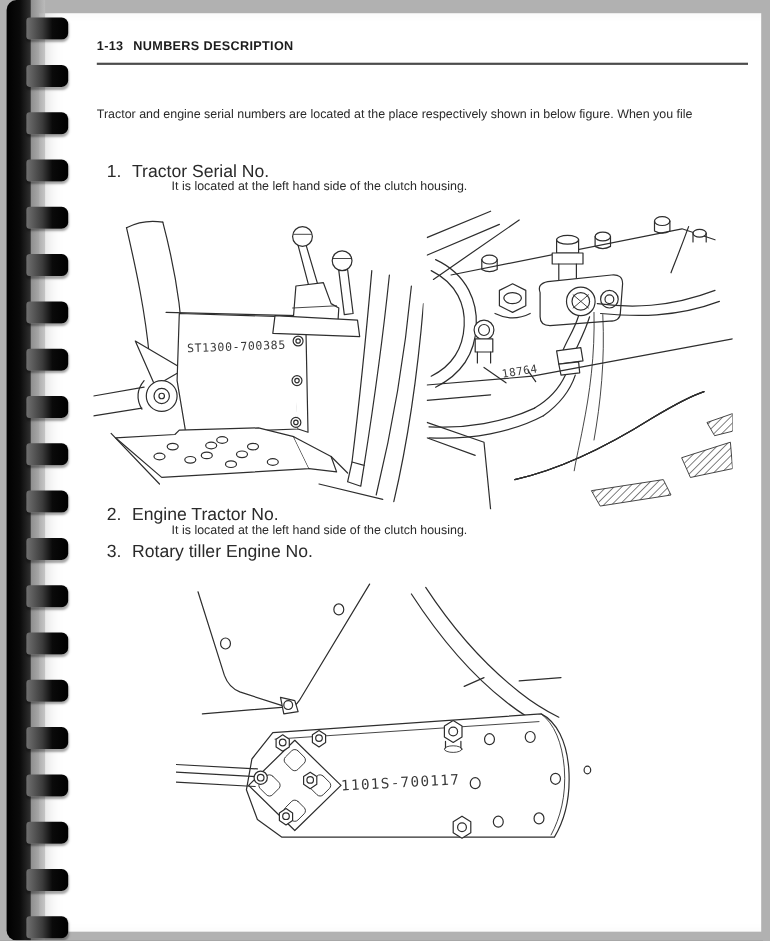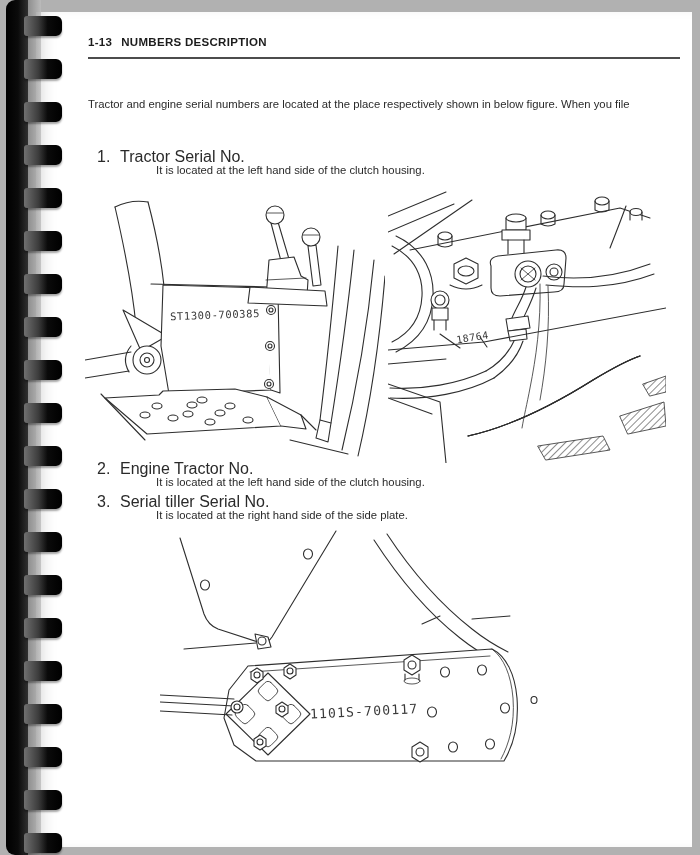--- a/index.html
+++ b/index.html
@@ -200,23 +200,22 @@
       <path d="M0,196 L52,214 L58,275"></path>
         <path d="M0,210 L44,226"></path>
       <text class="st2" x="68" y="152" transform="rotate(-9 90 148)">18764</text>
     </svg>
 
     <div class="li" style="top:448px">
       <span class="num">2.</span><span>Engine Tractor No.</span>
     </div>
     <div class="li-detail" style="top:464px">It is located at the left hand side of the clutch housing.</div>
     <div class="li" style="top:481px">
-      <span class="num">3.</span><span>Serial tiller Serial No.</span>
-    </div>
-    <div class="li-detail" style="top:497px">It is located at the right hand side of the side plate.</div>
+      <span class="num">3.</span><span>Rotary tiller Engine No.</span>
+    </div>
 
     <svg class="fig" style="left:124px;top:516px" width="400" height="295" viewBox="0 0 400 295">
 
       <path d="M20,10 L44,86 Q48,97 58,101 L98,114 Q106,118 112,109 L176,3"></path>
       <ellipse cx="45" cy="57" rx="4.5" ry="5"></ellipse>
         <ellipse cx="148" cy="26" rx="4.5" ry="5"></ellipse>
       <path d="M24,121 L96,115"></path>
       <path class="f" d="M95,106 L108,109 L111,119 L98,121 Z"></path>
         <circle cx="102" cy="113" r="4"></circle>
 

